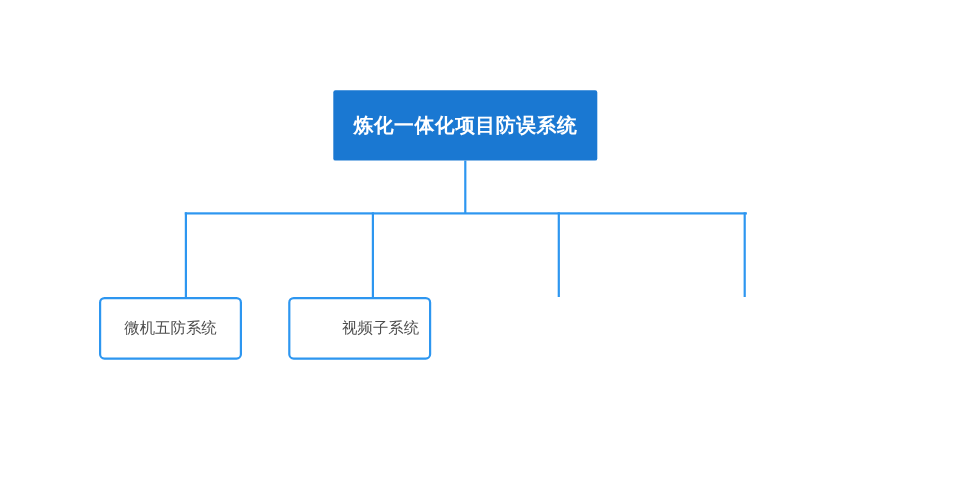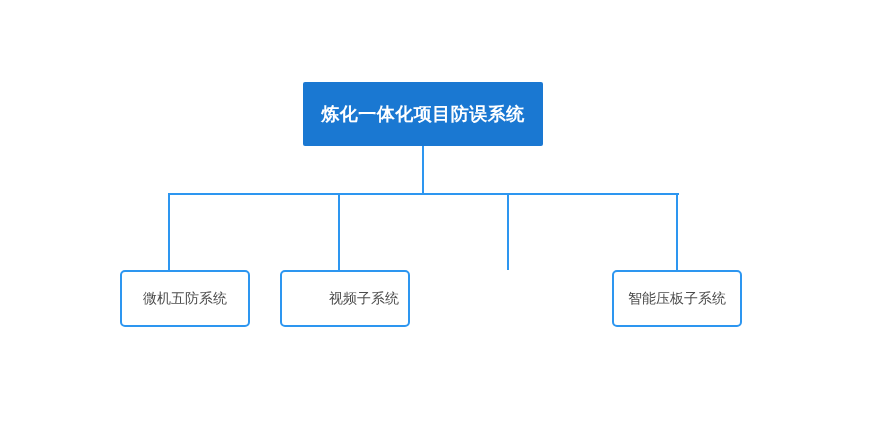--- a/index.html
+++ b/index.html
@@ -44,22 +44,22 @@
   .child-node {
     top: 270px;
     width: 130px;
     height: 57px;
     background: var(--background);
     border: 2px solid var(--node_border);
     border-radius: 5px;
     color: var(--node_text);
     font-size: 14px;
   }
-  .child-1 { left: 120px; }
-  .child-2 { left: 280px; padding-left: 38px; }
+  .child-1 { left: 90px; }
+  .child-2 { left: 262px; padding-left: 38px; }
   .child-3 { left: 443px; }
   .child-4 { left: 612px; }
   .line {
     position: absolute;
     background: var(--connector);
   }
   .trunk {
     left: 422px;
     top: 146px;
     width: 2px;
@@ -99,17 +99,14 @@
 
   <div class="node child-node child-1">
     <span>微机五防系统</span>
   </div>
 
   <div class="node child-node child-2">
     <span>视频子系统</span>
   </div>
 
 
-  <div class="node child-node child-4">
-    <span>智能压板子系统</span>
-  </div>
 
 </div>
 
 </body></html>

